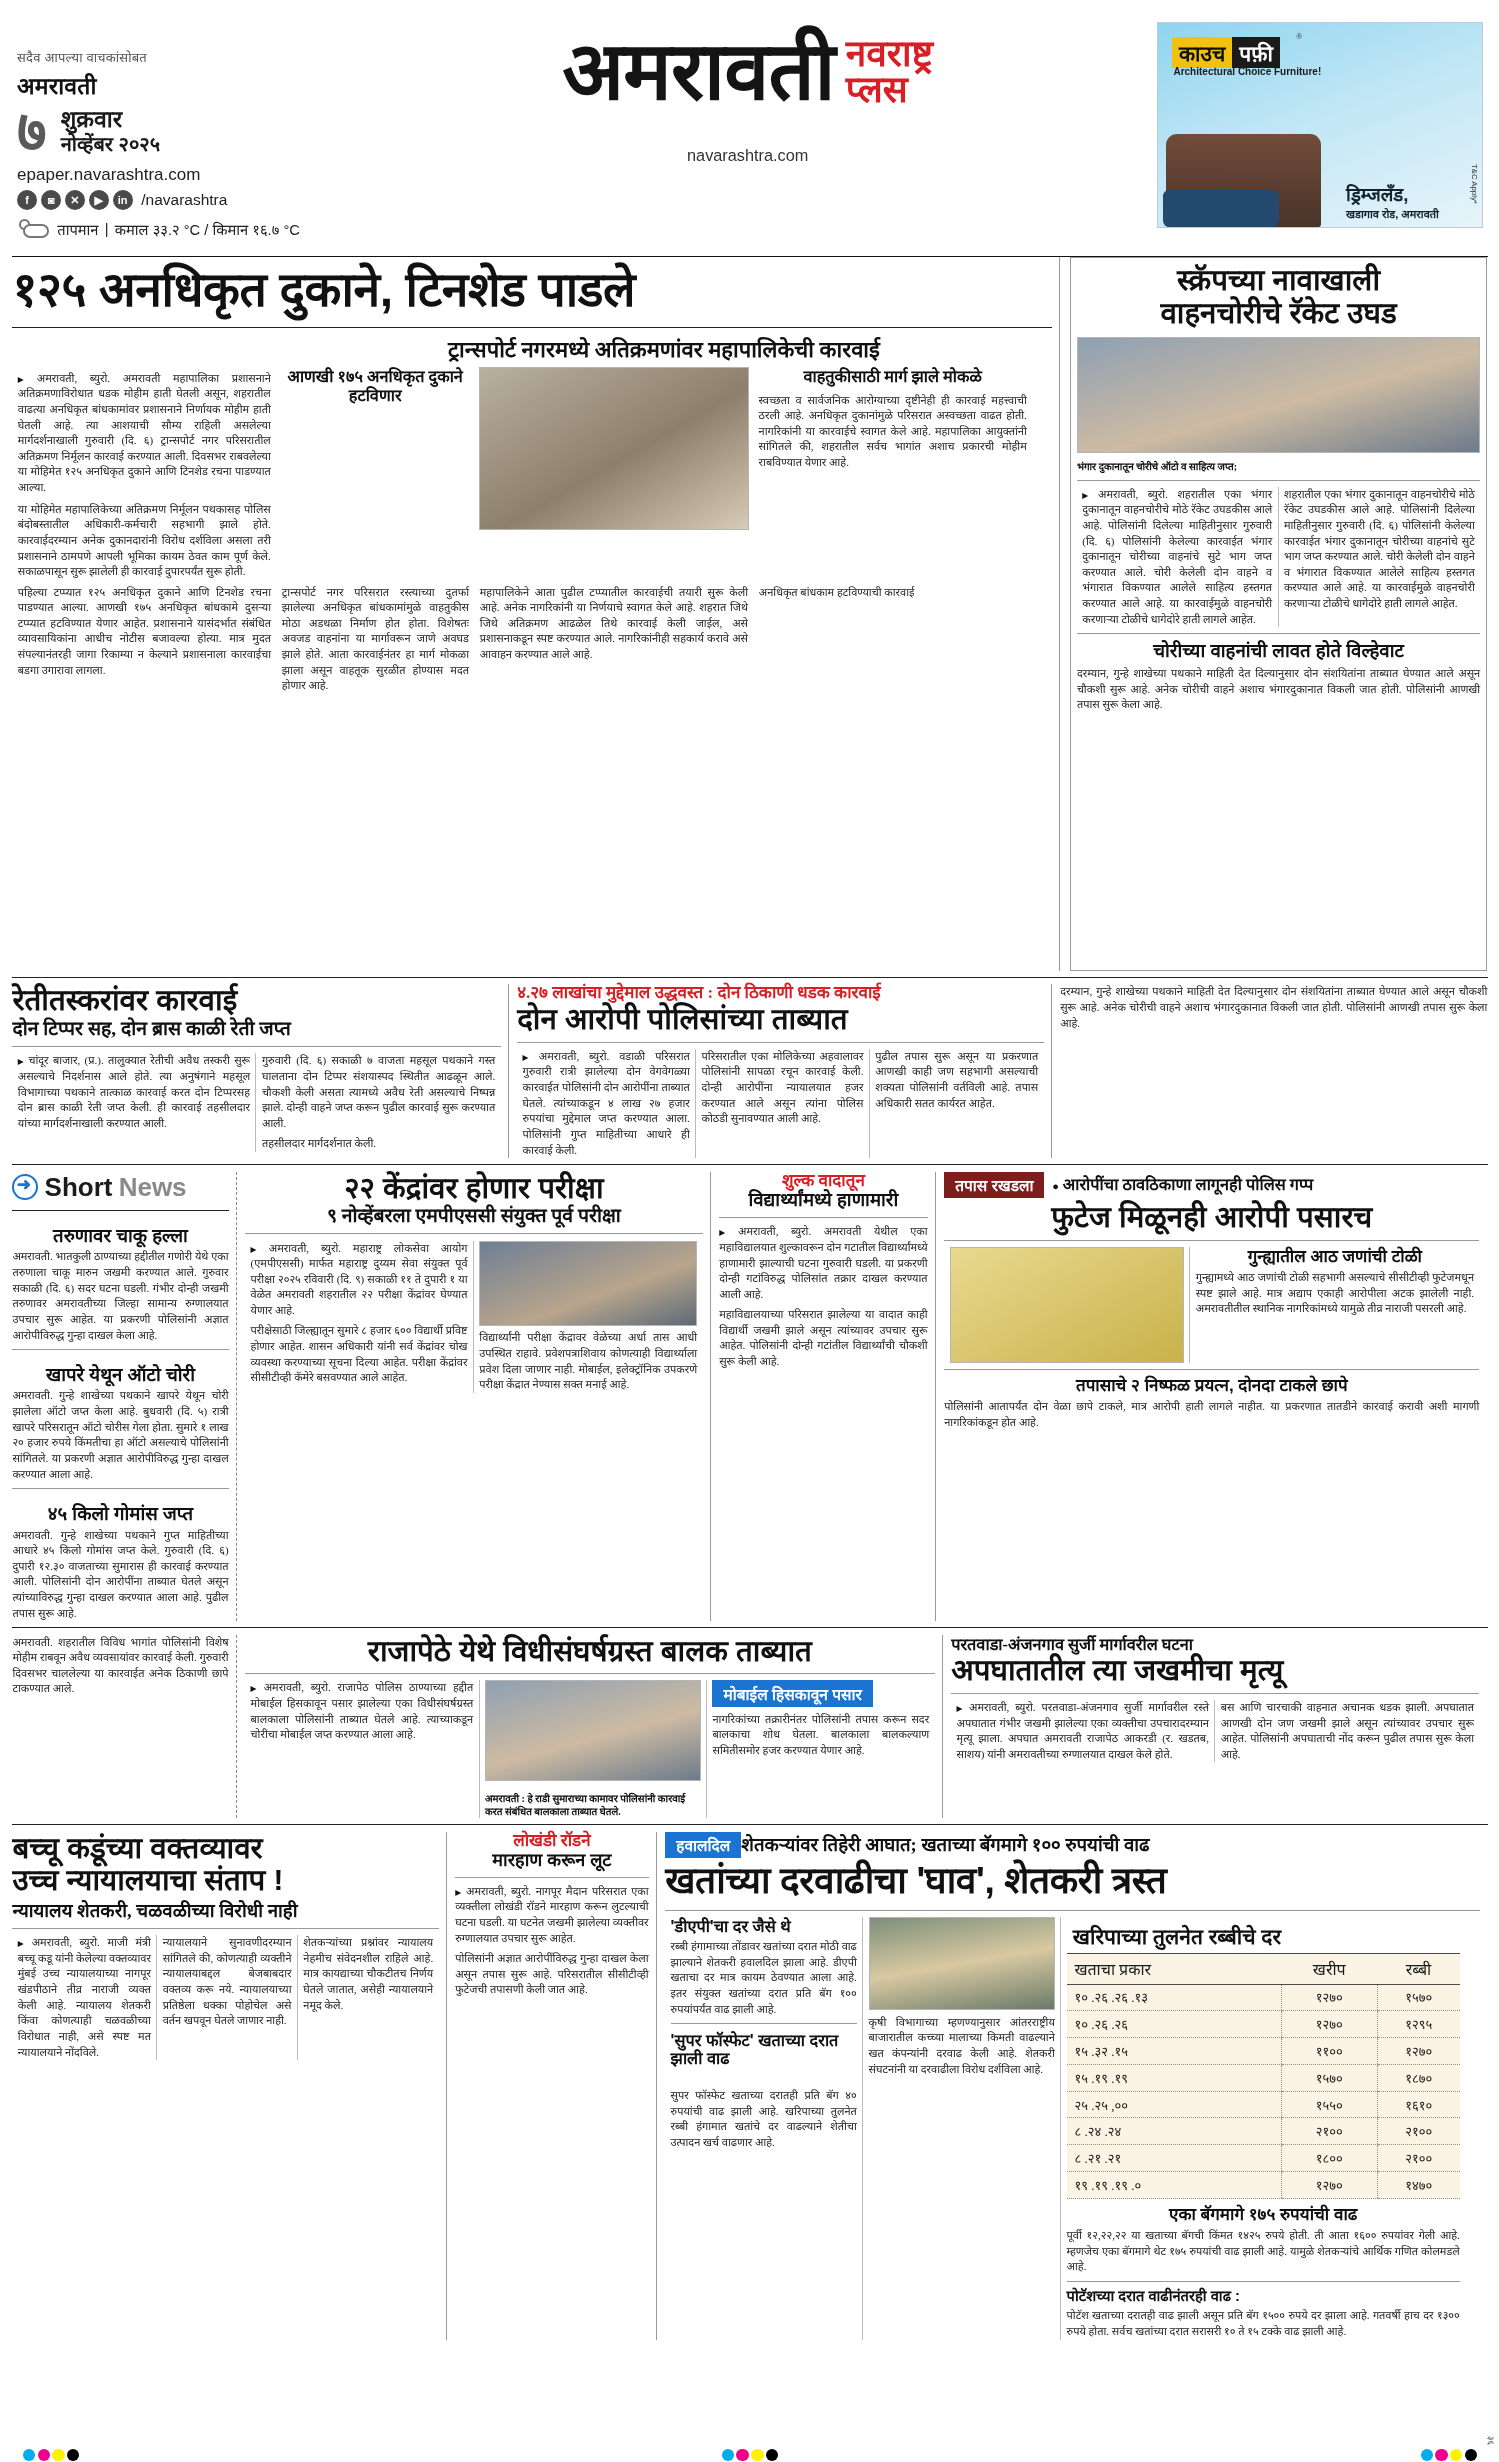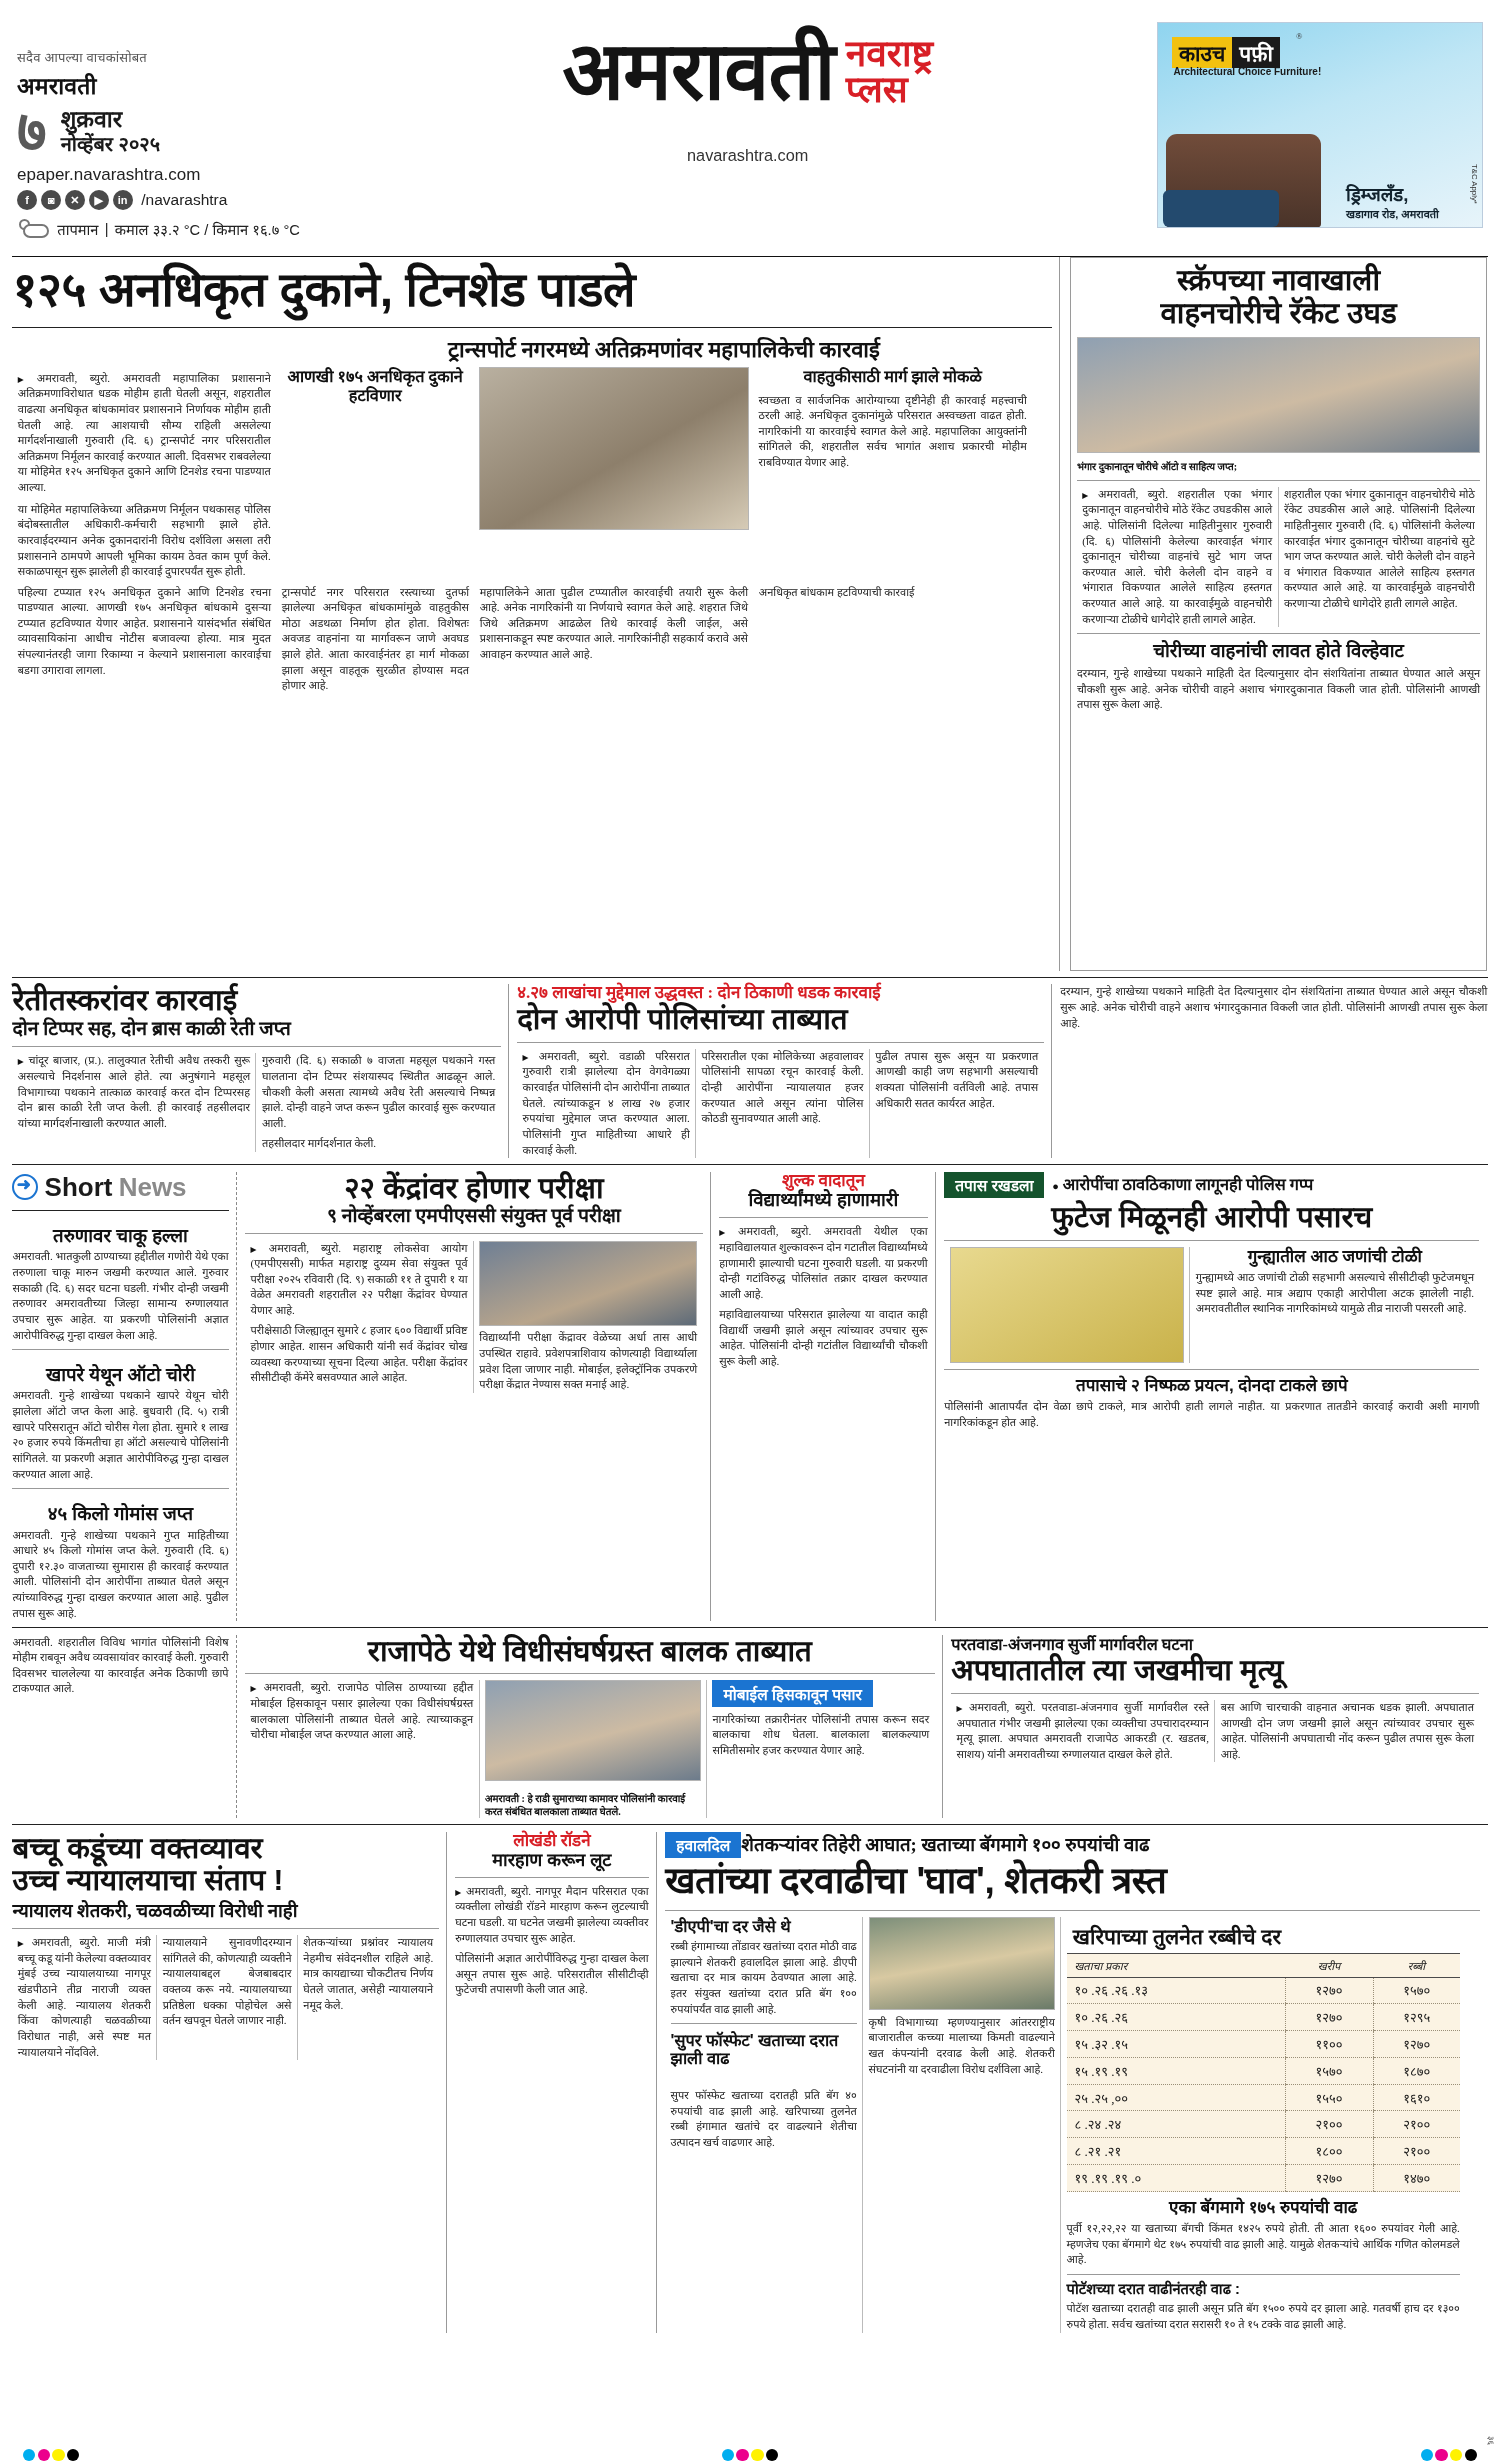--- a/index.html
+++ b/index.html
@@ -216,37 +216,37 @@
     font-family: "Liberation Sans", sans-serif; }
   .sn-item-hd {
     font-size: 18.6px; font-weight: bold; color: #111; text-align: center;
     font-family: "Liberation Sans", sans-serif; padding: 4.7px 0 2.3px 0;
   }
 
   .tab-badge {
     display: inline-block; background: #1b74d1; color: #fff; font-weight: bold;
     font-size: 15.5px; padding: 2.3px 11px; font-family: "Liberation Sans", sans-serif;
   }
-  .tab-badge.red { background: #14532d; }
+  .tab-badge.red { background: #7f1d1d; }
   .bullet-red::before {
     content: "\25CF"; color: #111; margin-right: 3.9px; font-size: 11px;
   }
 
   
   .ptab {
     background: #fbf3e3; border: 0; width: 100%; border-collapse: collapse;
     font-family: "Liberation Serif", serif;
   }
   .ptab caption {
     font-size: 21px; font-weight: bold; text-align: left; padding: 4.7px 6.2px 3.1px 6.2px;
     font-family: "Liberation Sans", sans-serif; color: #111;
   }
   .ptab th {
-    font-size: 11px; font-weight: normal; text-align: center; padding: 3.9px 3.1px;
-    border-top: 1.6px solid #4a4a4a; border-bottom: 1.6px solid #4a4a4a; font-style: italic;
+    font-size: 16px; font-weight: normal; text-align: center; padding: 3.9px 3.1px;
+    border-top: 1.6px solid #4a4a4a; border-bottom: 1.6px solid #4a4a4a;
   }
   .ptab th:first-child { text-align: left; padding-left: 7.8px; }
   .ptab td {
     font-size: 13px; text-align: center; padding: 3.9px 3.1px;
     border-bottom: 0.8px dotted #9a8f78;
   }
   .ptab td:first-child { text-align: left; padding-left: 7.8px; }
   .ptab td:nth-child(2) { border-left: 0.8px dotted #9a8f78; }
   .ptab td:nth-child(3) { border-left: 0.8px dotted #9a8f78; }
 

